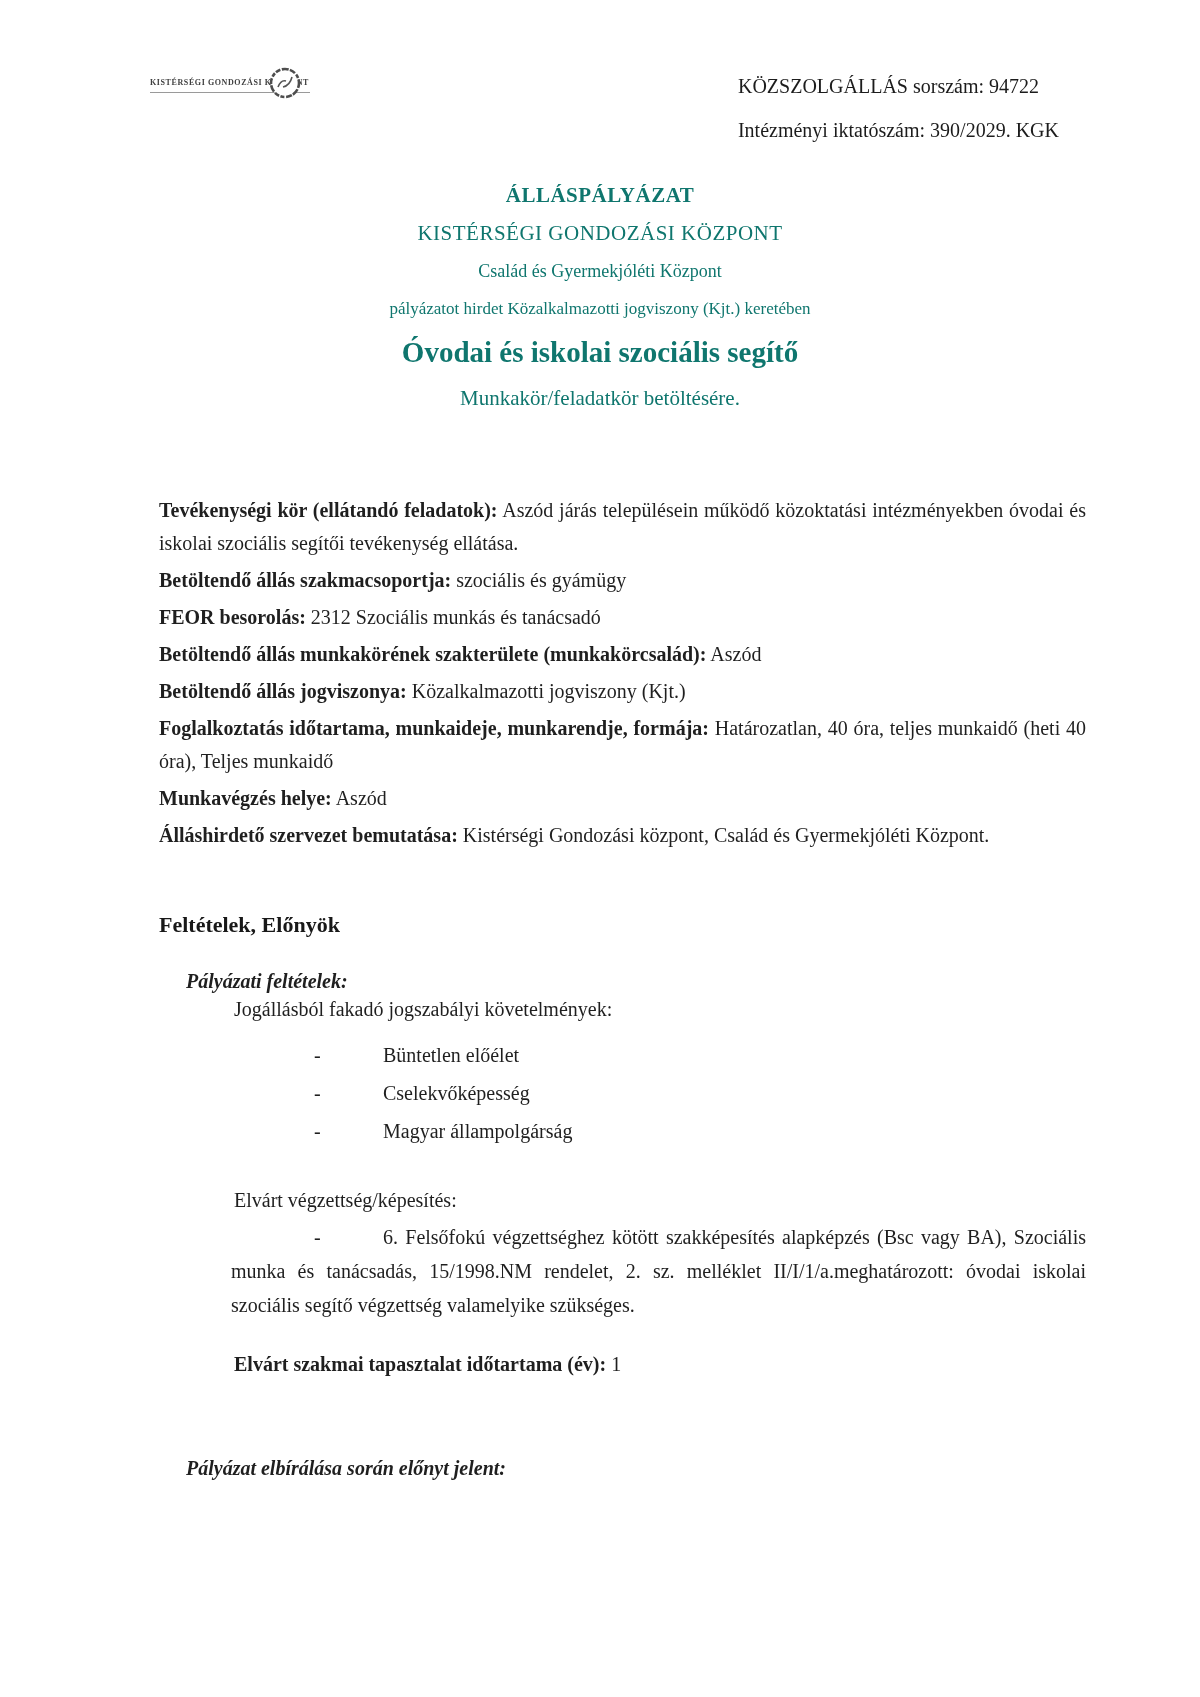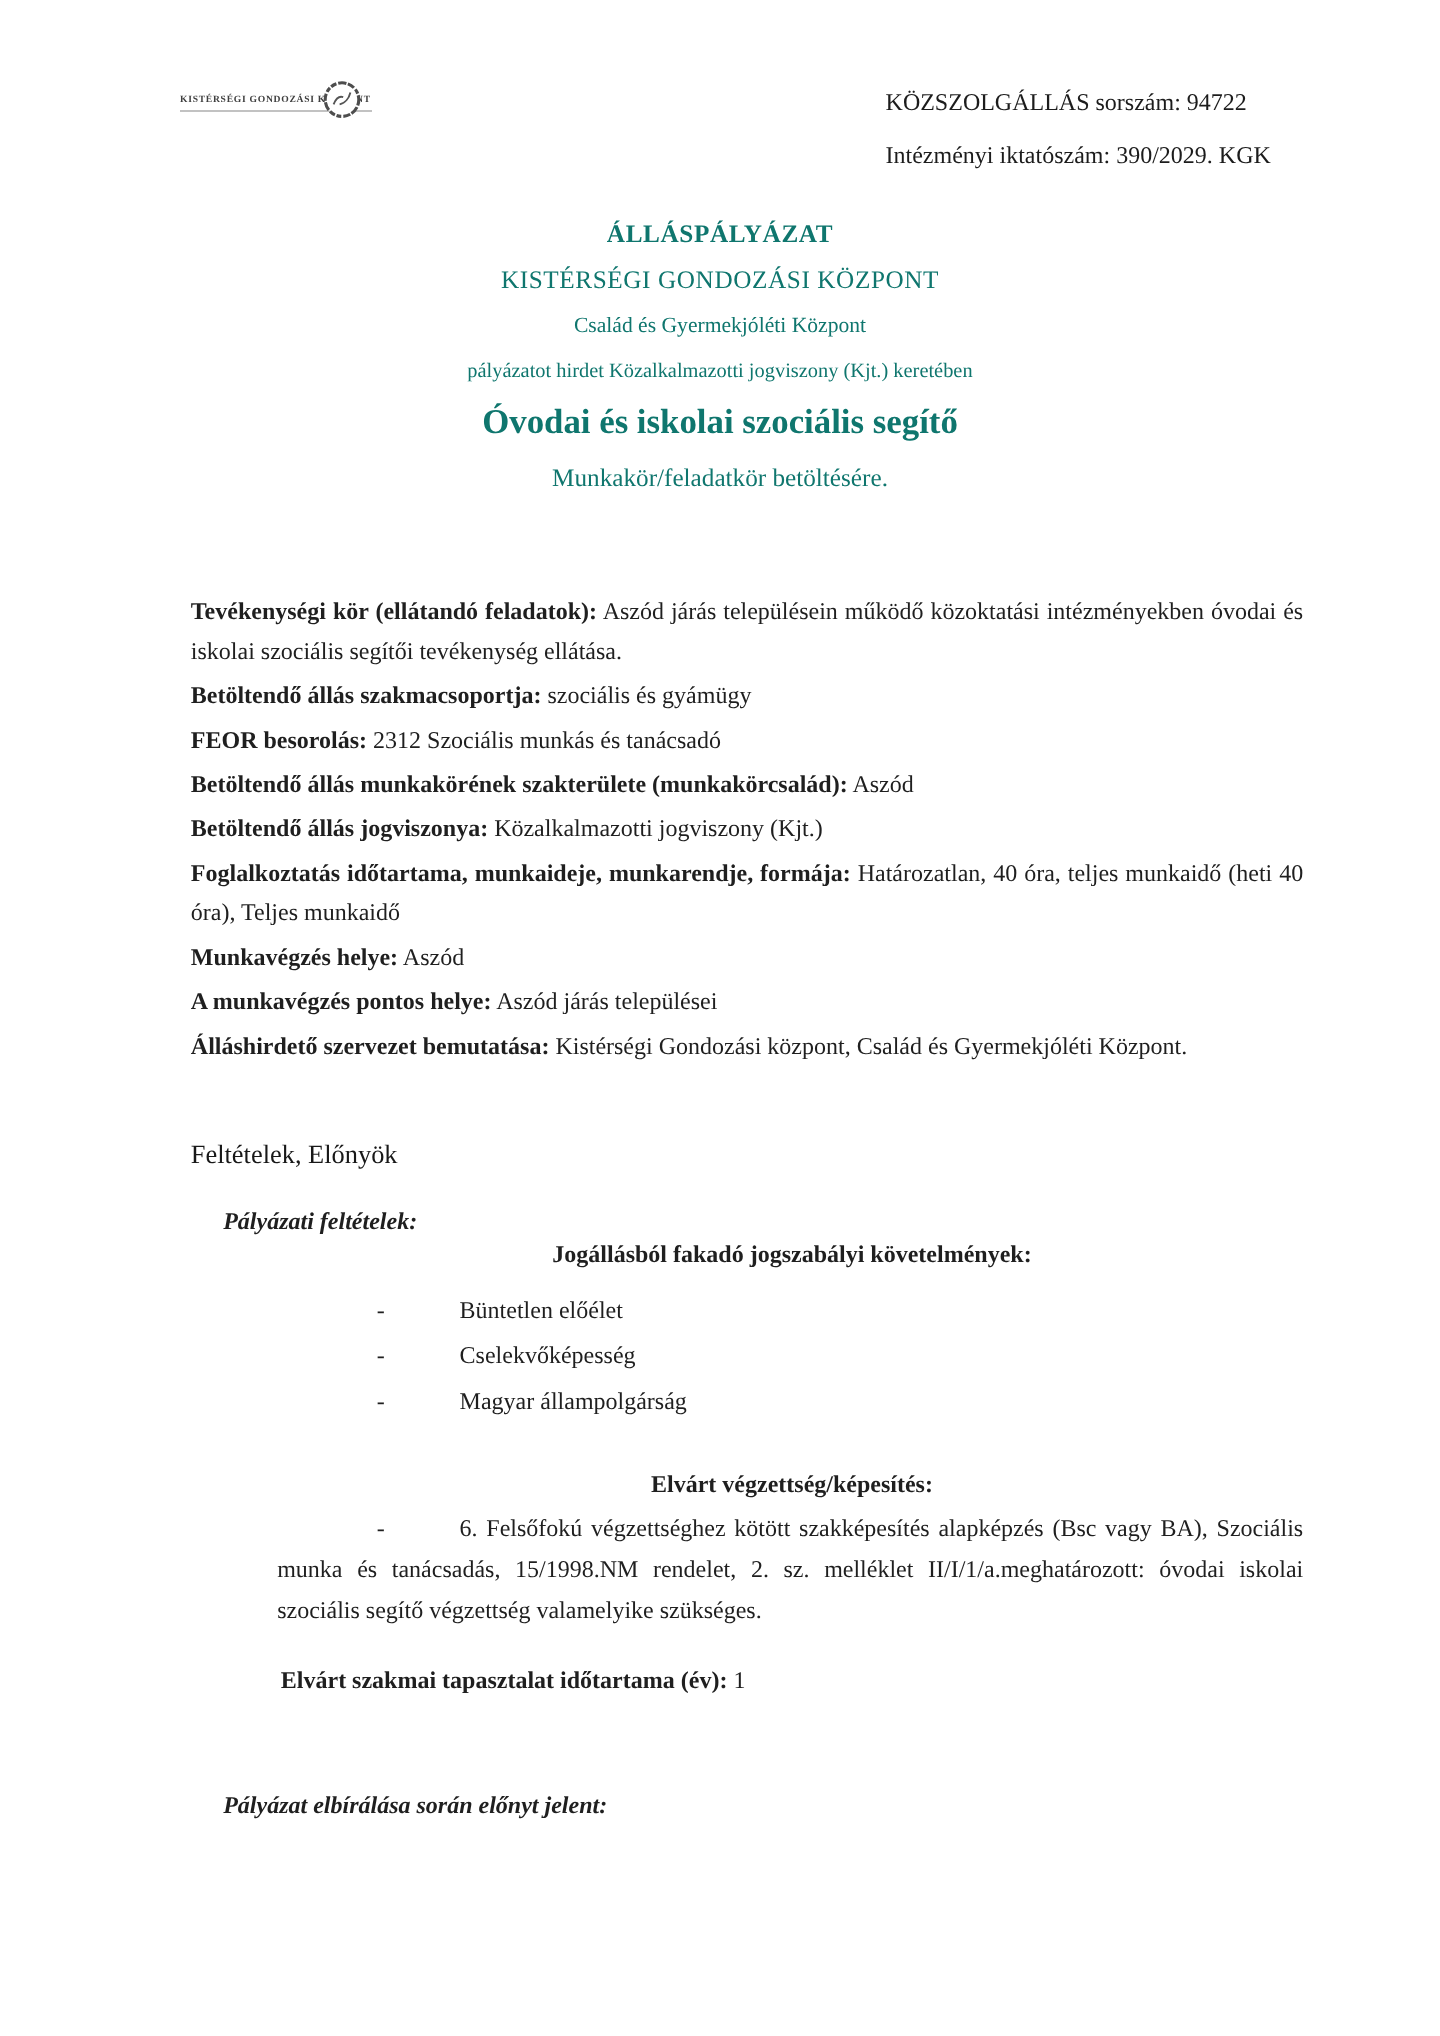--- a/index.html
+++ b/index.html
@@ -73,39 +73,38 @@
   p.detail {
     margin: 0 0 4px 0;
     line-height: 33px;
     text-align: justify;
   }
   .b { font-weight: bold; }
 
   .cond-heading {
     margin: 56px 0 26px 0;
     font-size: 22px;
-    font-weight: normal;
+    font-weight: bold;
     line-height: 33px;
     color: #181818;
   }
   .sub-ital {
     margin: 0;
     padding-left: 27px;
     font-size: 20px;
     font-weight: bold;
     font-style: italic;
     line-height: 28px;
   }
   .sub-bold {
     margin: 0;
     padding-left: 75px;
     font-size: 20px;
-    font-weight: bold;
+    font-weight: normal;
     line-height: 28px;
-    text-align: center;
   }
   .bullets { margin-top: 16px; }
   .li {
     position: relative;
     padding-left: 224px;
     line-height: 33px;
     margin-bottom: 5px;
   }
   .dash { position: absolute; left: 155px; }
 
@@ -179,24 +178,20 @@
       <span class="b">Betöltendő állás jogviszonya:</span>
       <span>Közalkalmazotti jogviszony (Kjt.)</span>
     </p>
     <p class="detail">
       <span class="b">Foglalkoztatás időtartama, munkaideje, munkarendje, formája:</span>
       <span>Határozatlan, 40 óra, teljes munkaidő (heti 40 óra), Teljes munkaidő</span>
     </p>
     <p class="detail">
       <span class="b">Munkavégzés helye:</span>
       <span>Aszód</span>
-    </p>
-    <p class="detail">
-      <span class="b">A munkavégzés pontos helye:</span>
-      <span>Aszód járás települései</span>
     </p>
     <p class="detail">
       <span class="b">Álláshirdető szervezet bemutatása:</span>
       <span>Kistérségi Gondozási központ, Család és Gyermekjóléti Központ.</span>
     </p>
 
     <div class="cond-heading">Feltételek, Előnyök</div>
 
     <div class="sub-ital">Pályázati feltételek:</div>
     <div class="sub-bold">Jogállásból fakadó jogszabályi követelmények:</div>

